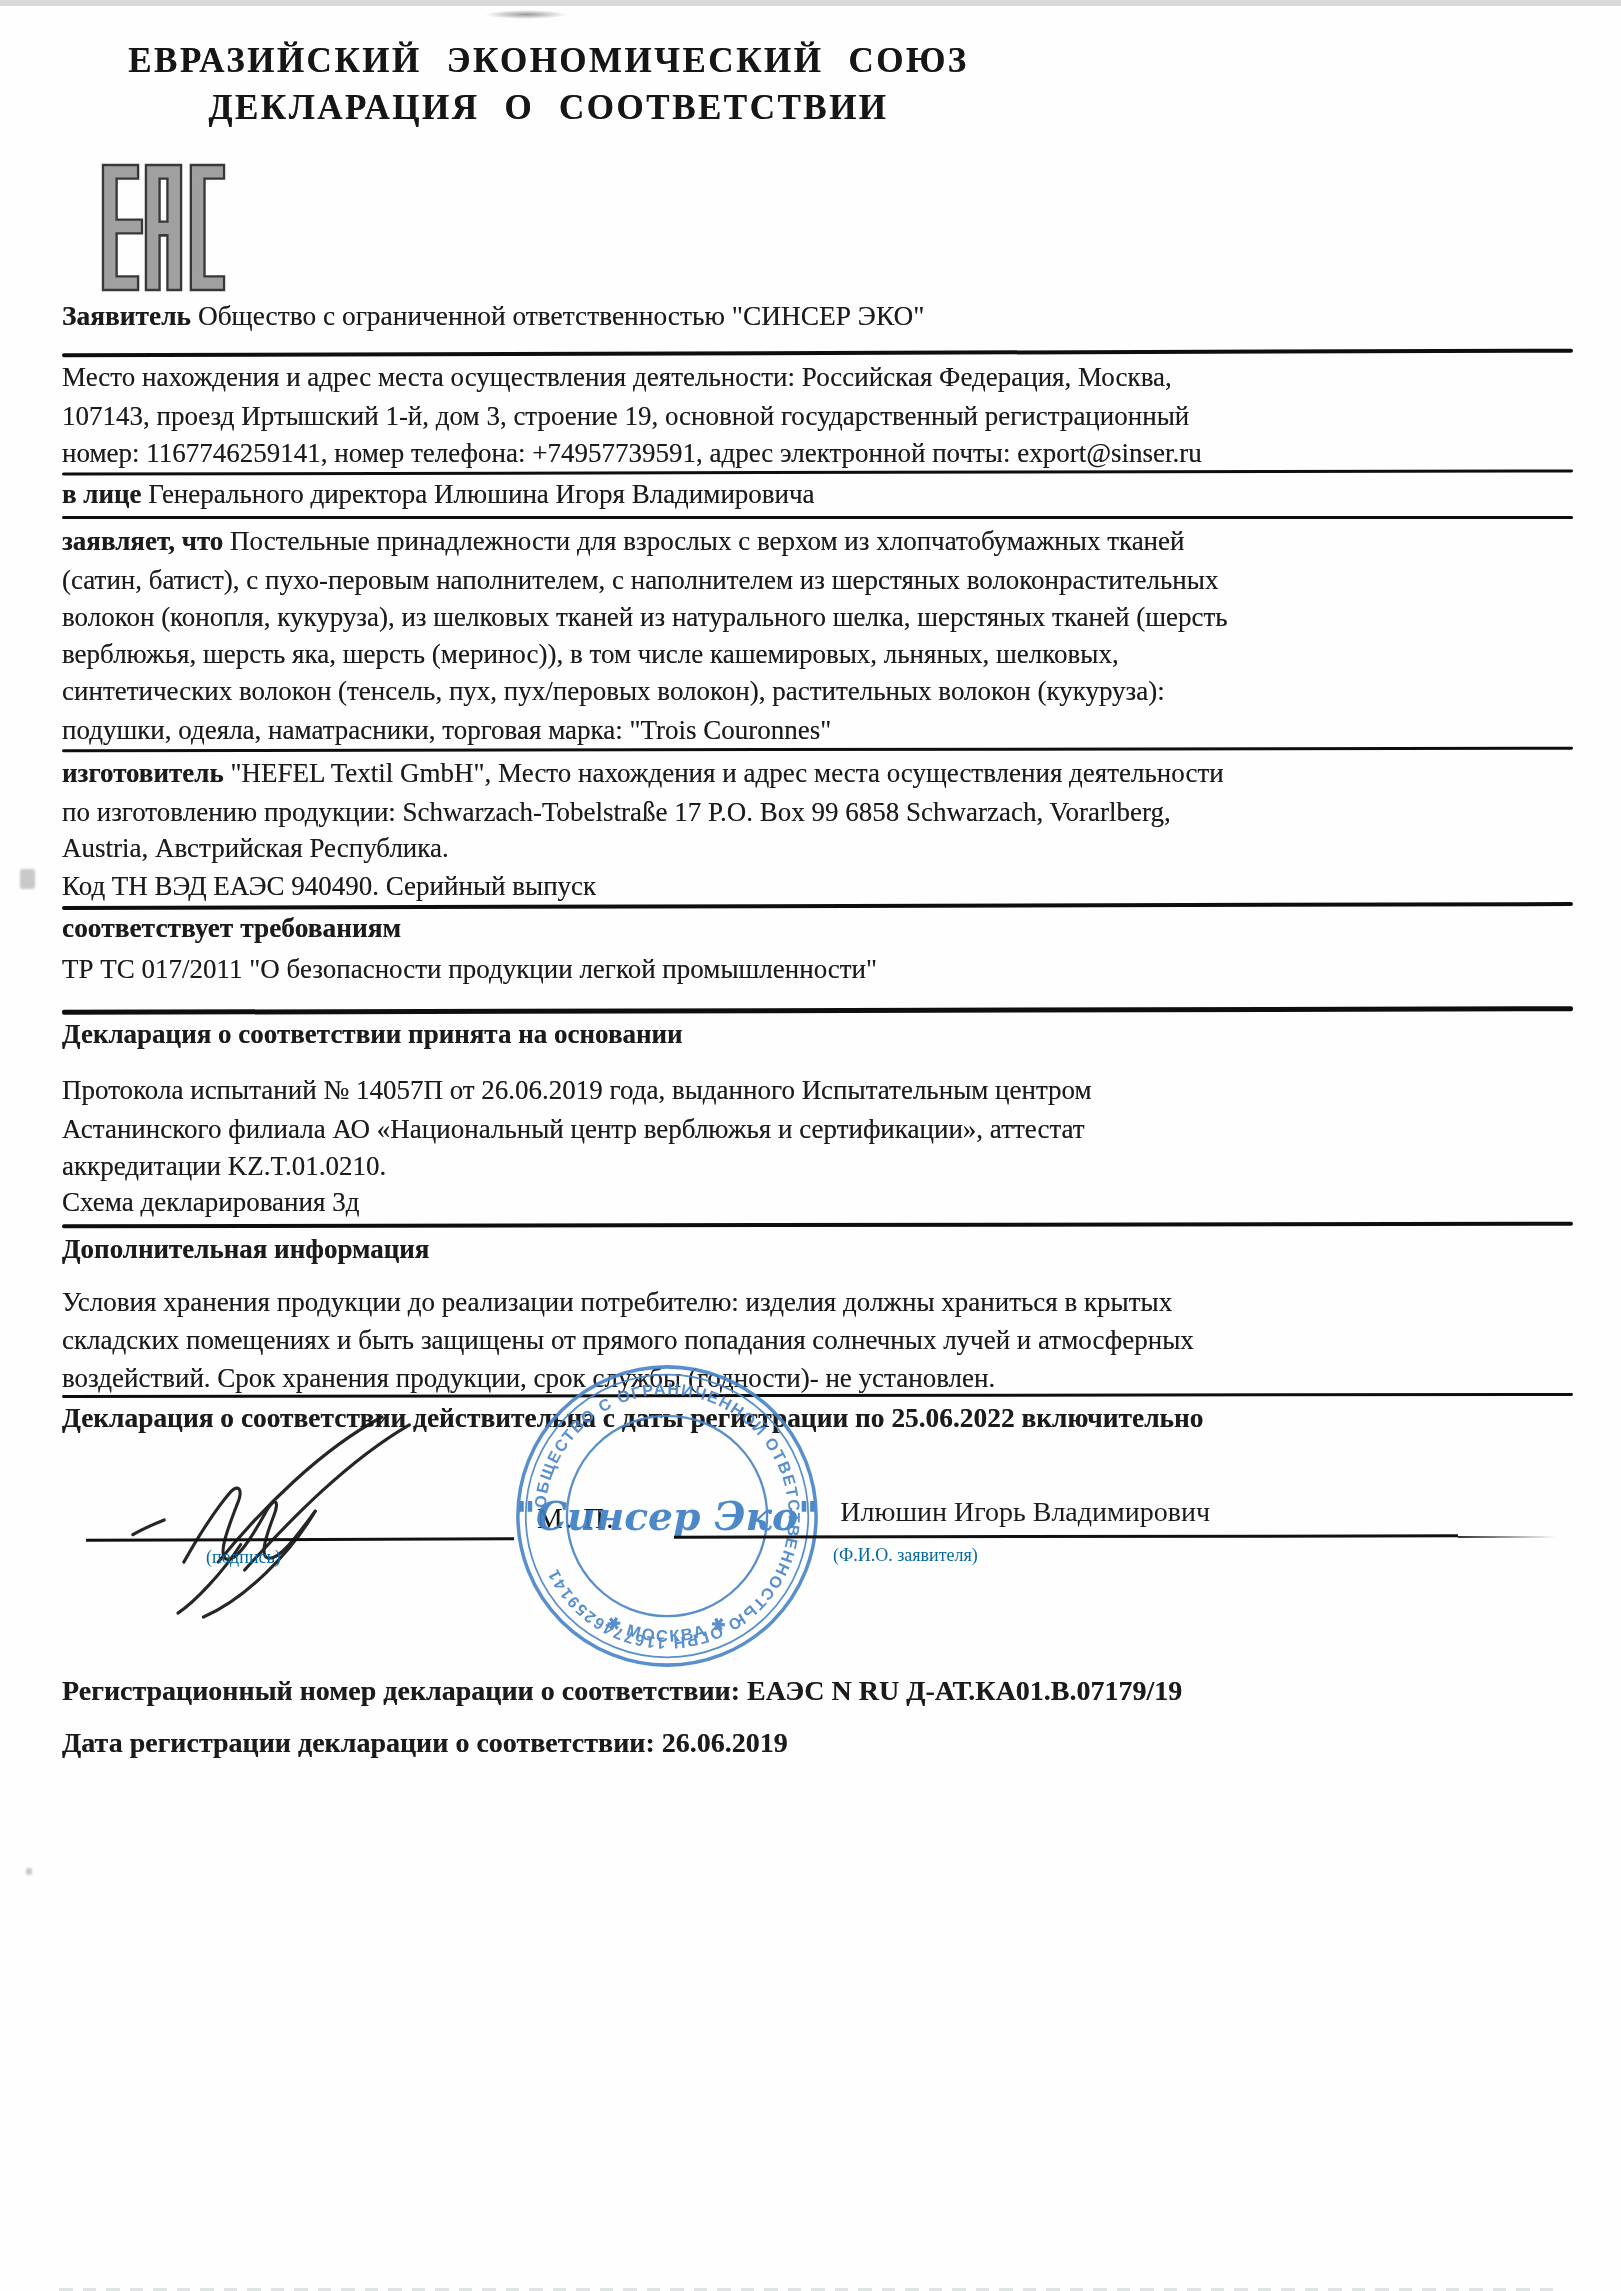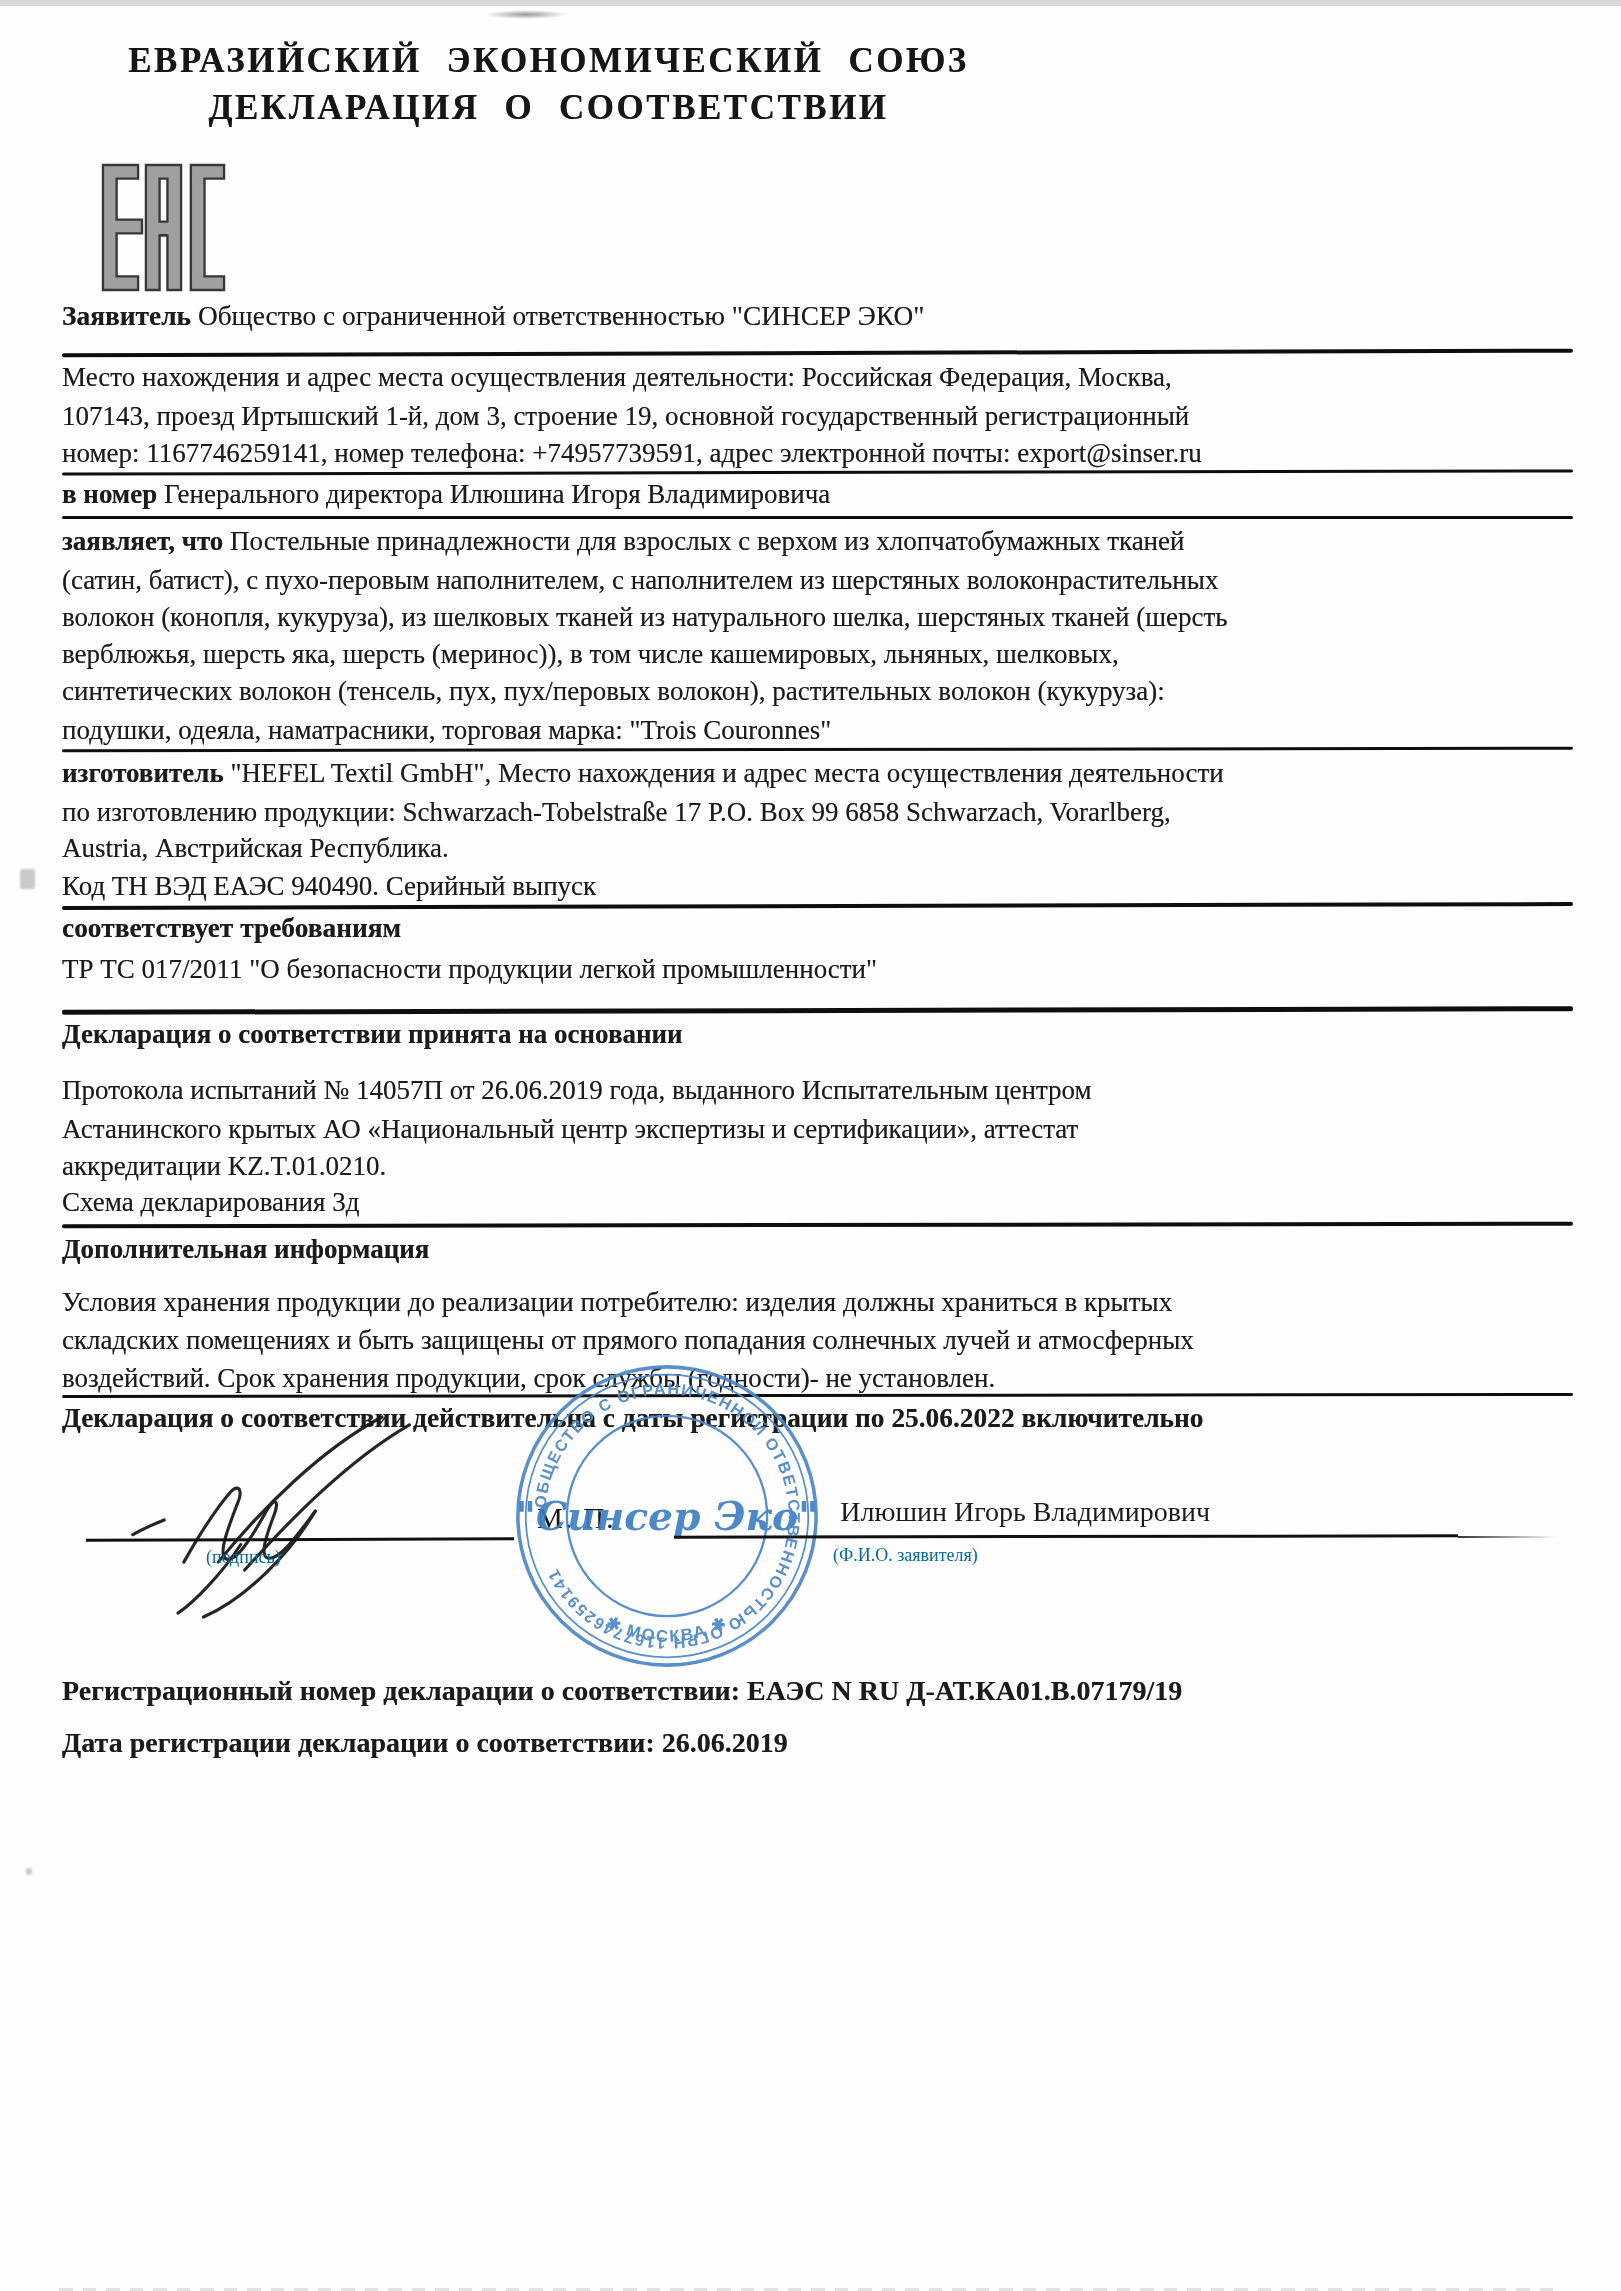--- a/index.html
+++ b/index.html
@@ -63,21 +63,21 @@
 
   <div class="abs rule" style="top:345px;transform:rotate(-0.18deg);"></div>
 
   <div class="abs bodyline" style="top:355px;">Место нахождения и адрес места осуществления деятельности: Российская Федерация, Москва,</div>
   <div class="abs bodyline" style="top:394px;">107143, проезд Иртышский 1-й, дом 3, строение 19, основной государственный регистрационный</div>
   <div class="abs bodyline" style="top:431px;">номер: 1167746259141, номер телефона: +74957739591, адрес электронной почты: export@sinser.ru</div>
 
   <div class="abs rule thin" style="top:465px;transform:rotate(-0.12deg);"></div>
 
   <div class="abs bodyline" style="top:472px;">
-    <span class="b">в номер</span>
+    <span class="b">в лице</span>
     <span>Генерального директора Илюшина Игоря Владимировича</span>
   </div>
 
   <div class="abs rule thin" style="top:510px;"></div>
 
   <div class="abs bodyline" style="top:519px;">
     <span class="b">заявляет, что</span>
     <span>Постельные принадлежности для взрослых с верхом из хлопчатобумажных тканей</span>
   </div>
   <div class="abs bodyline" style="top:595px;">волокон (конопля, кукуруза),  из шелковых тканей из натурального шелка,  шерстяных тканей (шерсть</div>
@@ -98,21 +98,21 @@
 
   <div class="abs rule" style="top:898px;transform:rotate(-0.15deg);"></div>
 
   <div class="abs bodyline b" style="top:906px;font-size:27.4px;">соответствует требованиям</div>
   <div class="abs bodyline" style="top:947px;">ТР ТС 017/2011 "О безопасности продукции легкой промышленности"</div>
 
   <div class="abs rule thick" style="top:1002px;transform:rotate(-0.14deg);"></div>
 
   <div class="abs bodyline b" style="top:1012px;">Декларация о соответствии принята на основании</div>
   <div class="abs bodyline" style="top:1068px;">Протокола испытаний № 14057П от 26.06.2019 года, выданного Испытательным центром</div>
-  <div class="abs bodyline" style="top:1107px;">Астанинского крытых АО «Национальный центр экспертизы и сертификации», аттестат</div>
+  <div class="abs bodyline" style="top:1107px;">Астанинского филиала АО «Национальный центр верблюжья и сертификации», аттестат</div>
   <div class="abs bodyline" style="top:1144px;">аккредитации KZ.T.01.0210.</div>
   <div class="abs bodyline" style="top:1180px;">Схема декларирования 3д</div>
 
   <div class="abs rule" style="top:1217px;transform:rotate(-0.1deg);"></div>
 
   <div class="abs bodyline b" style="top:1227px;">Дополнительная информация</div>
   <div class="abs bodyline" style="top:1280px;">Условия хранения продукции до реализации потребителю: изделия должны храниться в крытых</div>
   <div class="abs bodyline" style="top:1318px;">складских помещениях и быть защищены  от прямого попадания солнечных лучей и атмосферных</div>
   <div class="abs bodyline" style="top:1356px;">воздействий. Срок хранения продукции, срок службы (годности)- не установлен.</div>
 

